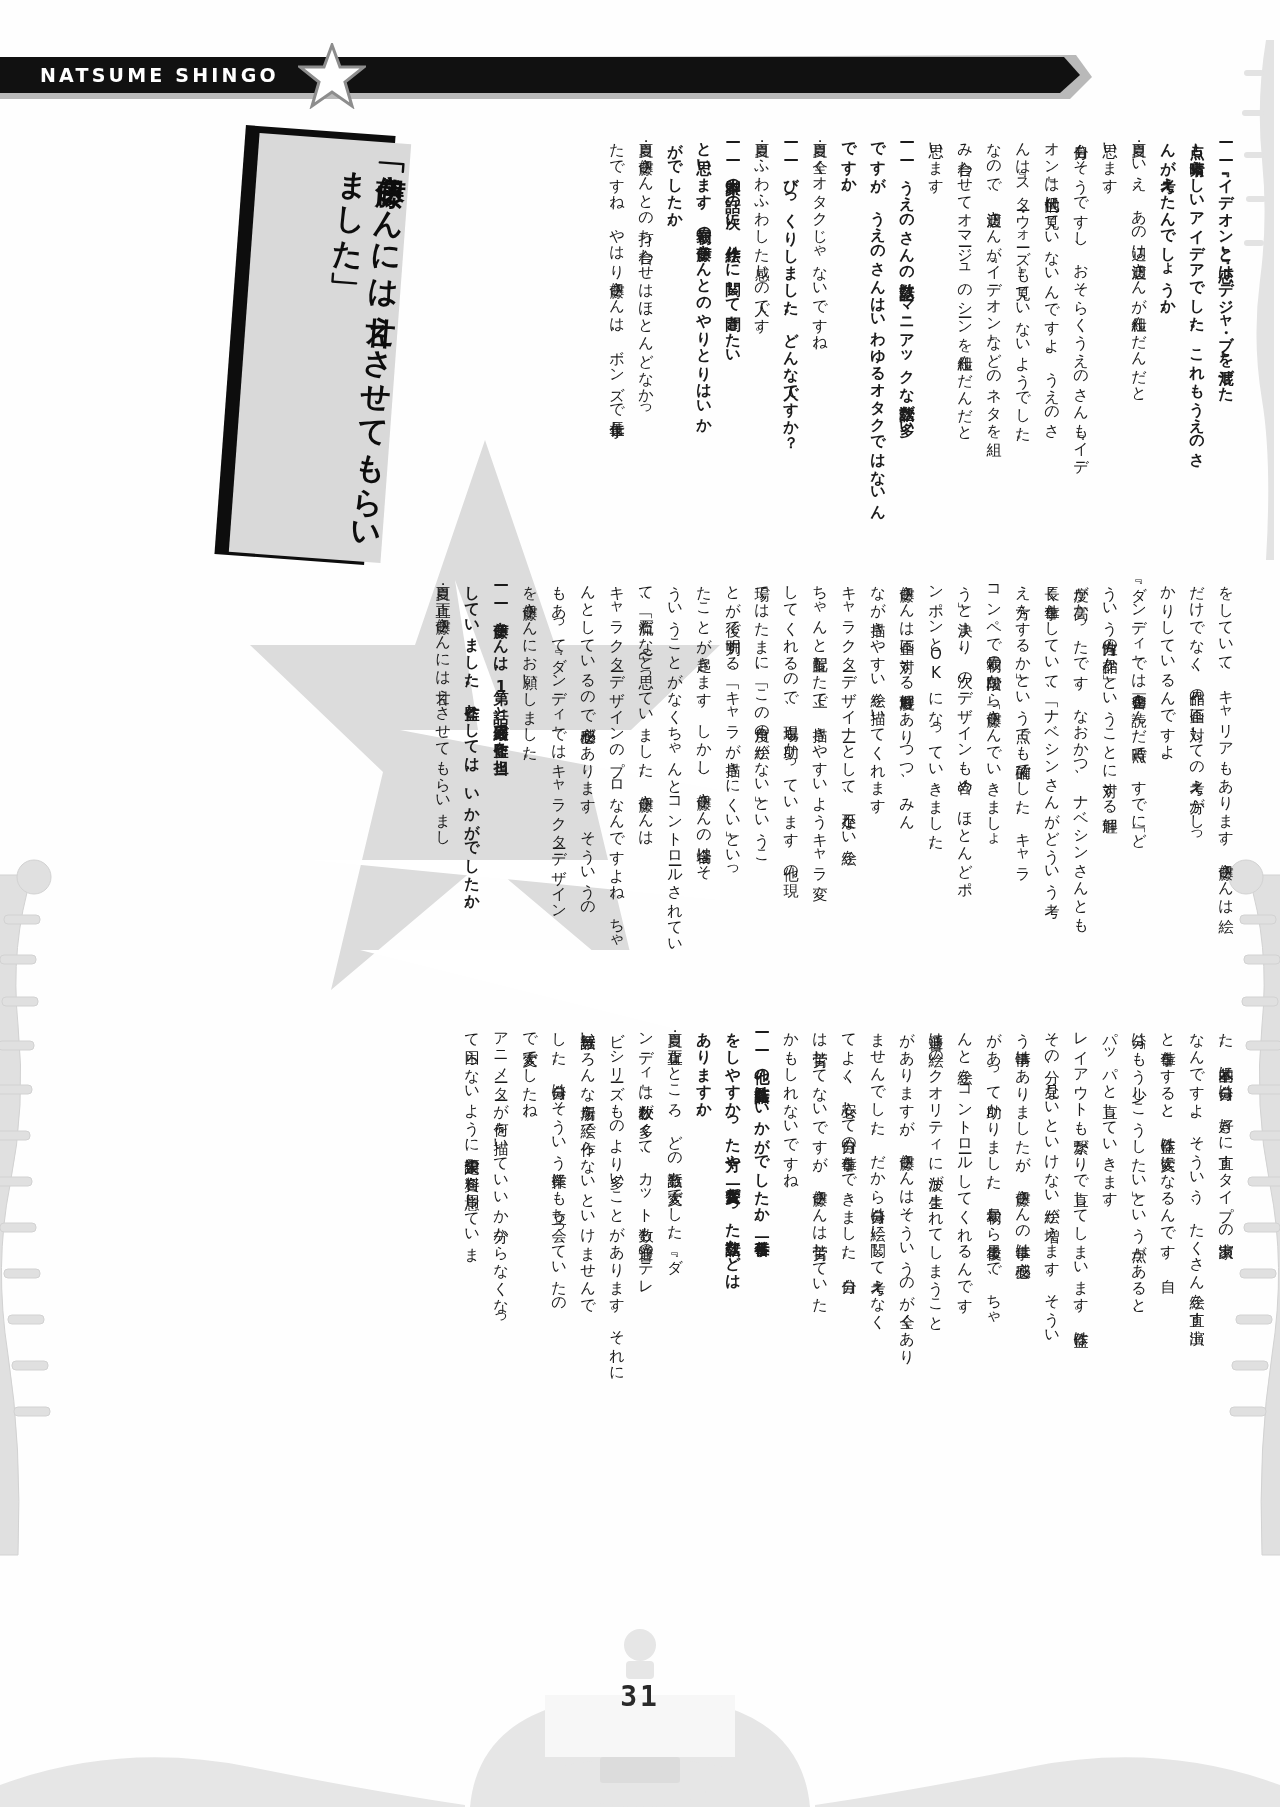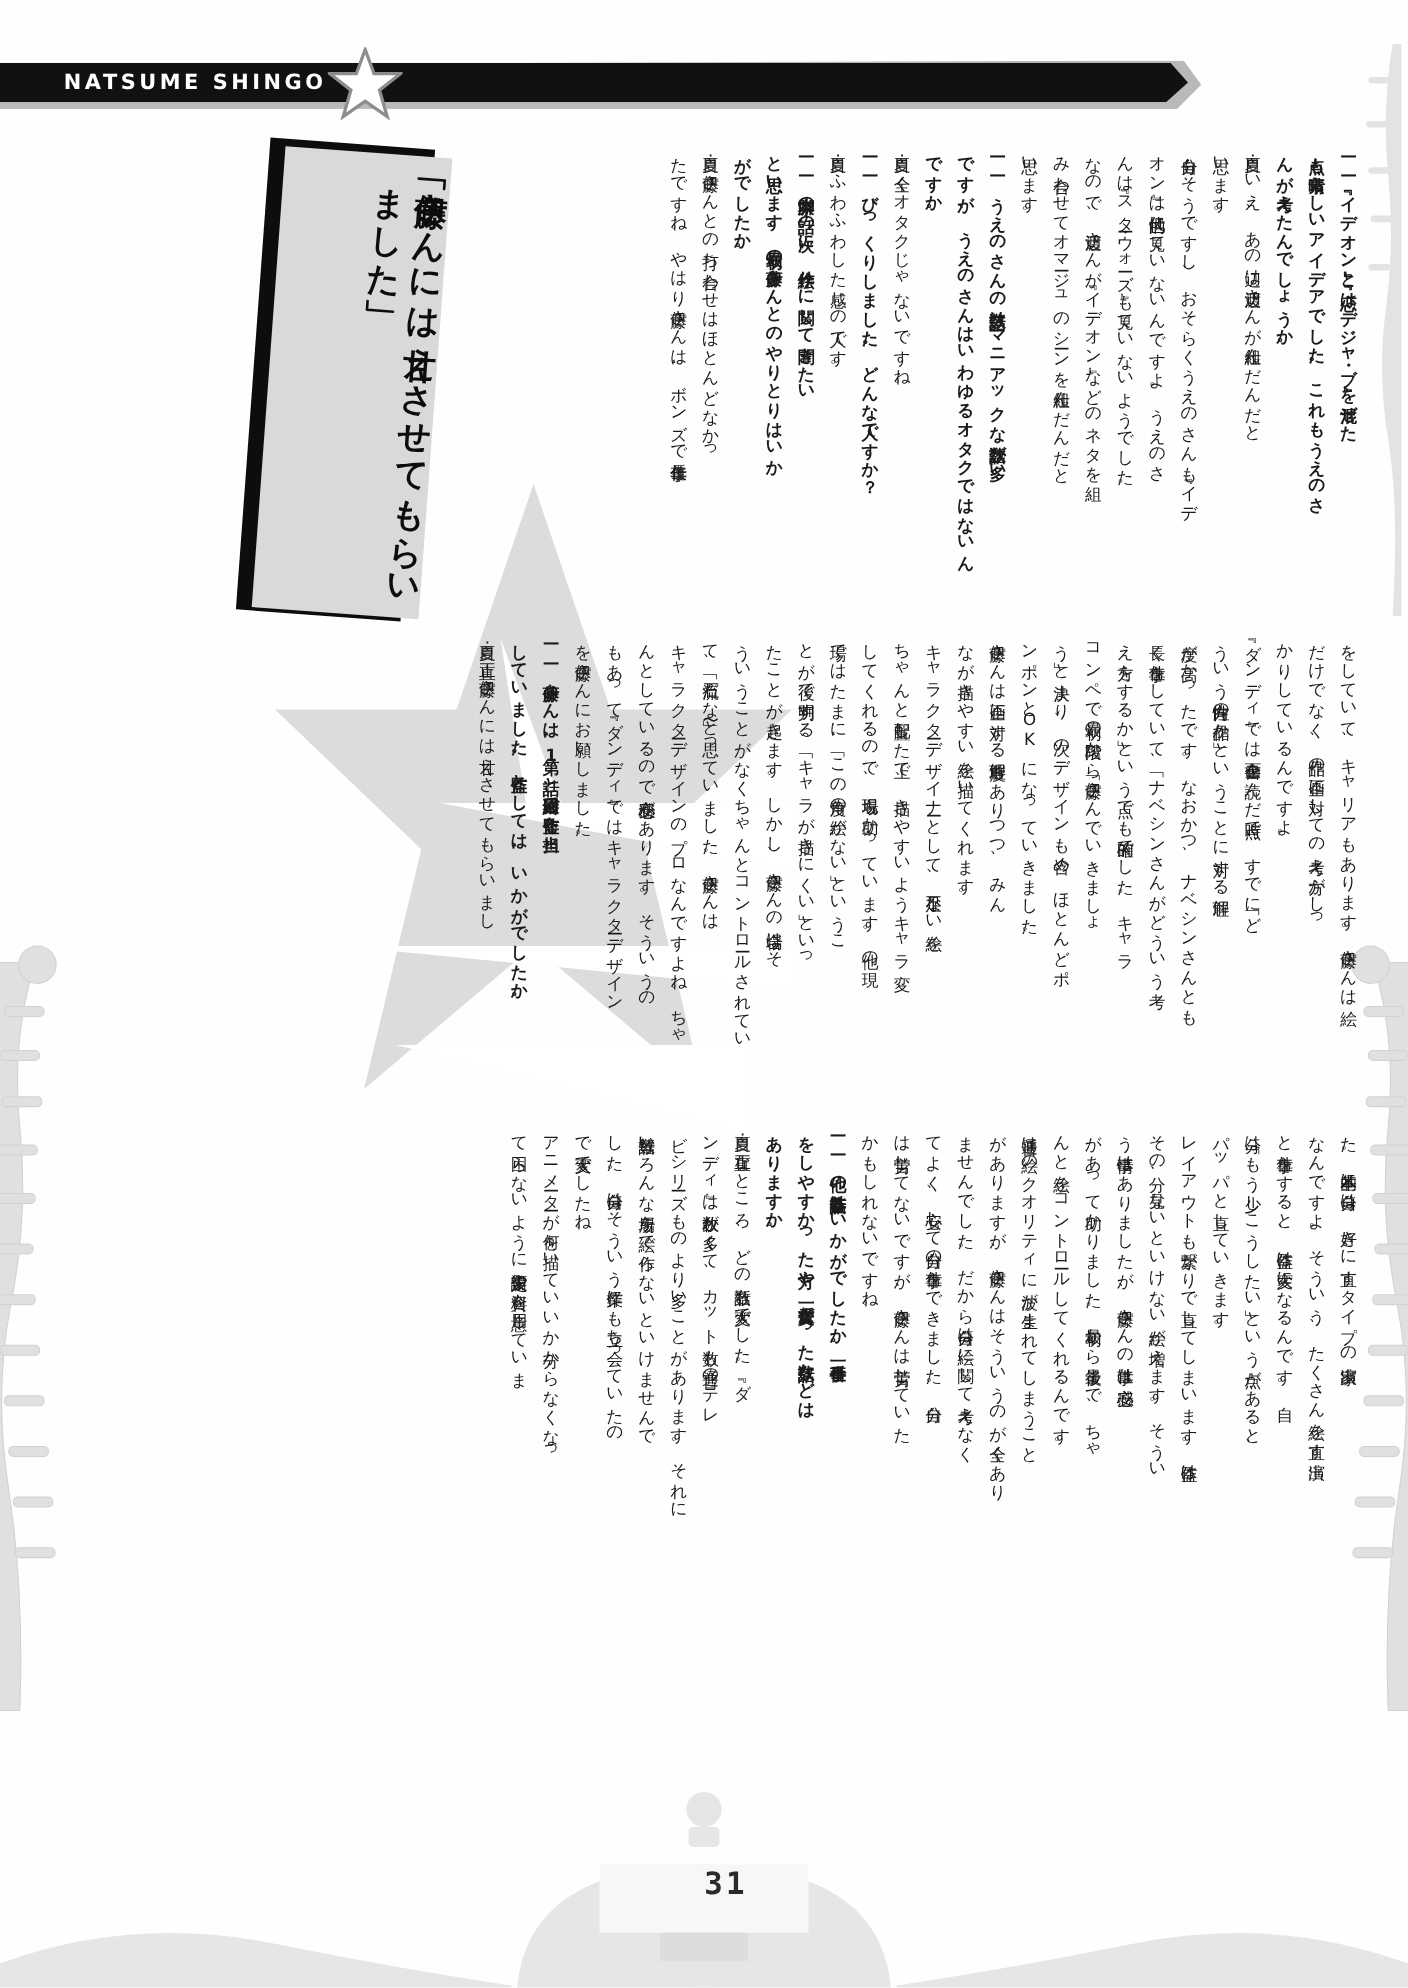--- a/index.html
+++ b/index.html
@@ -53,21 +53,21 @@
   }
   .header-band .bar {
     position: absolute;
     left: 0; top: 2px;
     width: 1080px; height: 36px;
     background: #111111;
     clip-path: polygon(0 0, 1064px 0, 1080px 18px, 1060px 36px, 0 36px);
   }
   .header-band .bar-label {
     position: absolute;
-    left: 58px;
+    left: 40px;
     top: 9px;
     color: #ffffff;
     font-size: 19px;
     font-weight: bold;
     letter-spacing: 3.2px;
     font-family: "DejaVu Sans", "Liberation Sans", sans-serif;
     white-space: nowrap;
   }
   .header-star {
     position: absolute;
@@ -190,28 +190,27 @@
     left: 0;
     bottom: 0;
     width: 1280px;
     height: 200px;
     z-index: 1;
   }
   .page-number {
     position: absolute;
     left: 50%;
     transform: translateX(-50%);
-    bottom: 78px;
+    bottom: 94px;
     font-size: 28px;
     font-weight: bold;
     letter-spacing: 3px;
     color: #2a2a2a;
     font-family: "DejaVu Sans Mono", "Liberation Mono", monospace;
     z-index: 3;
-    margin-left: 20px;
   }
 </style>
 </head>
 <body>
 
 <div id="page">
 
   <svg class="watermark-star" viewBox="0 0 470 620" preserveAspectRatio="none" aria-hidden="true">
     <defs>
       <clipPath id="starclip">

